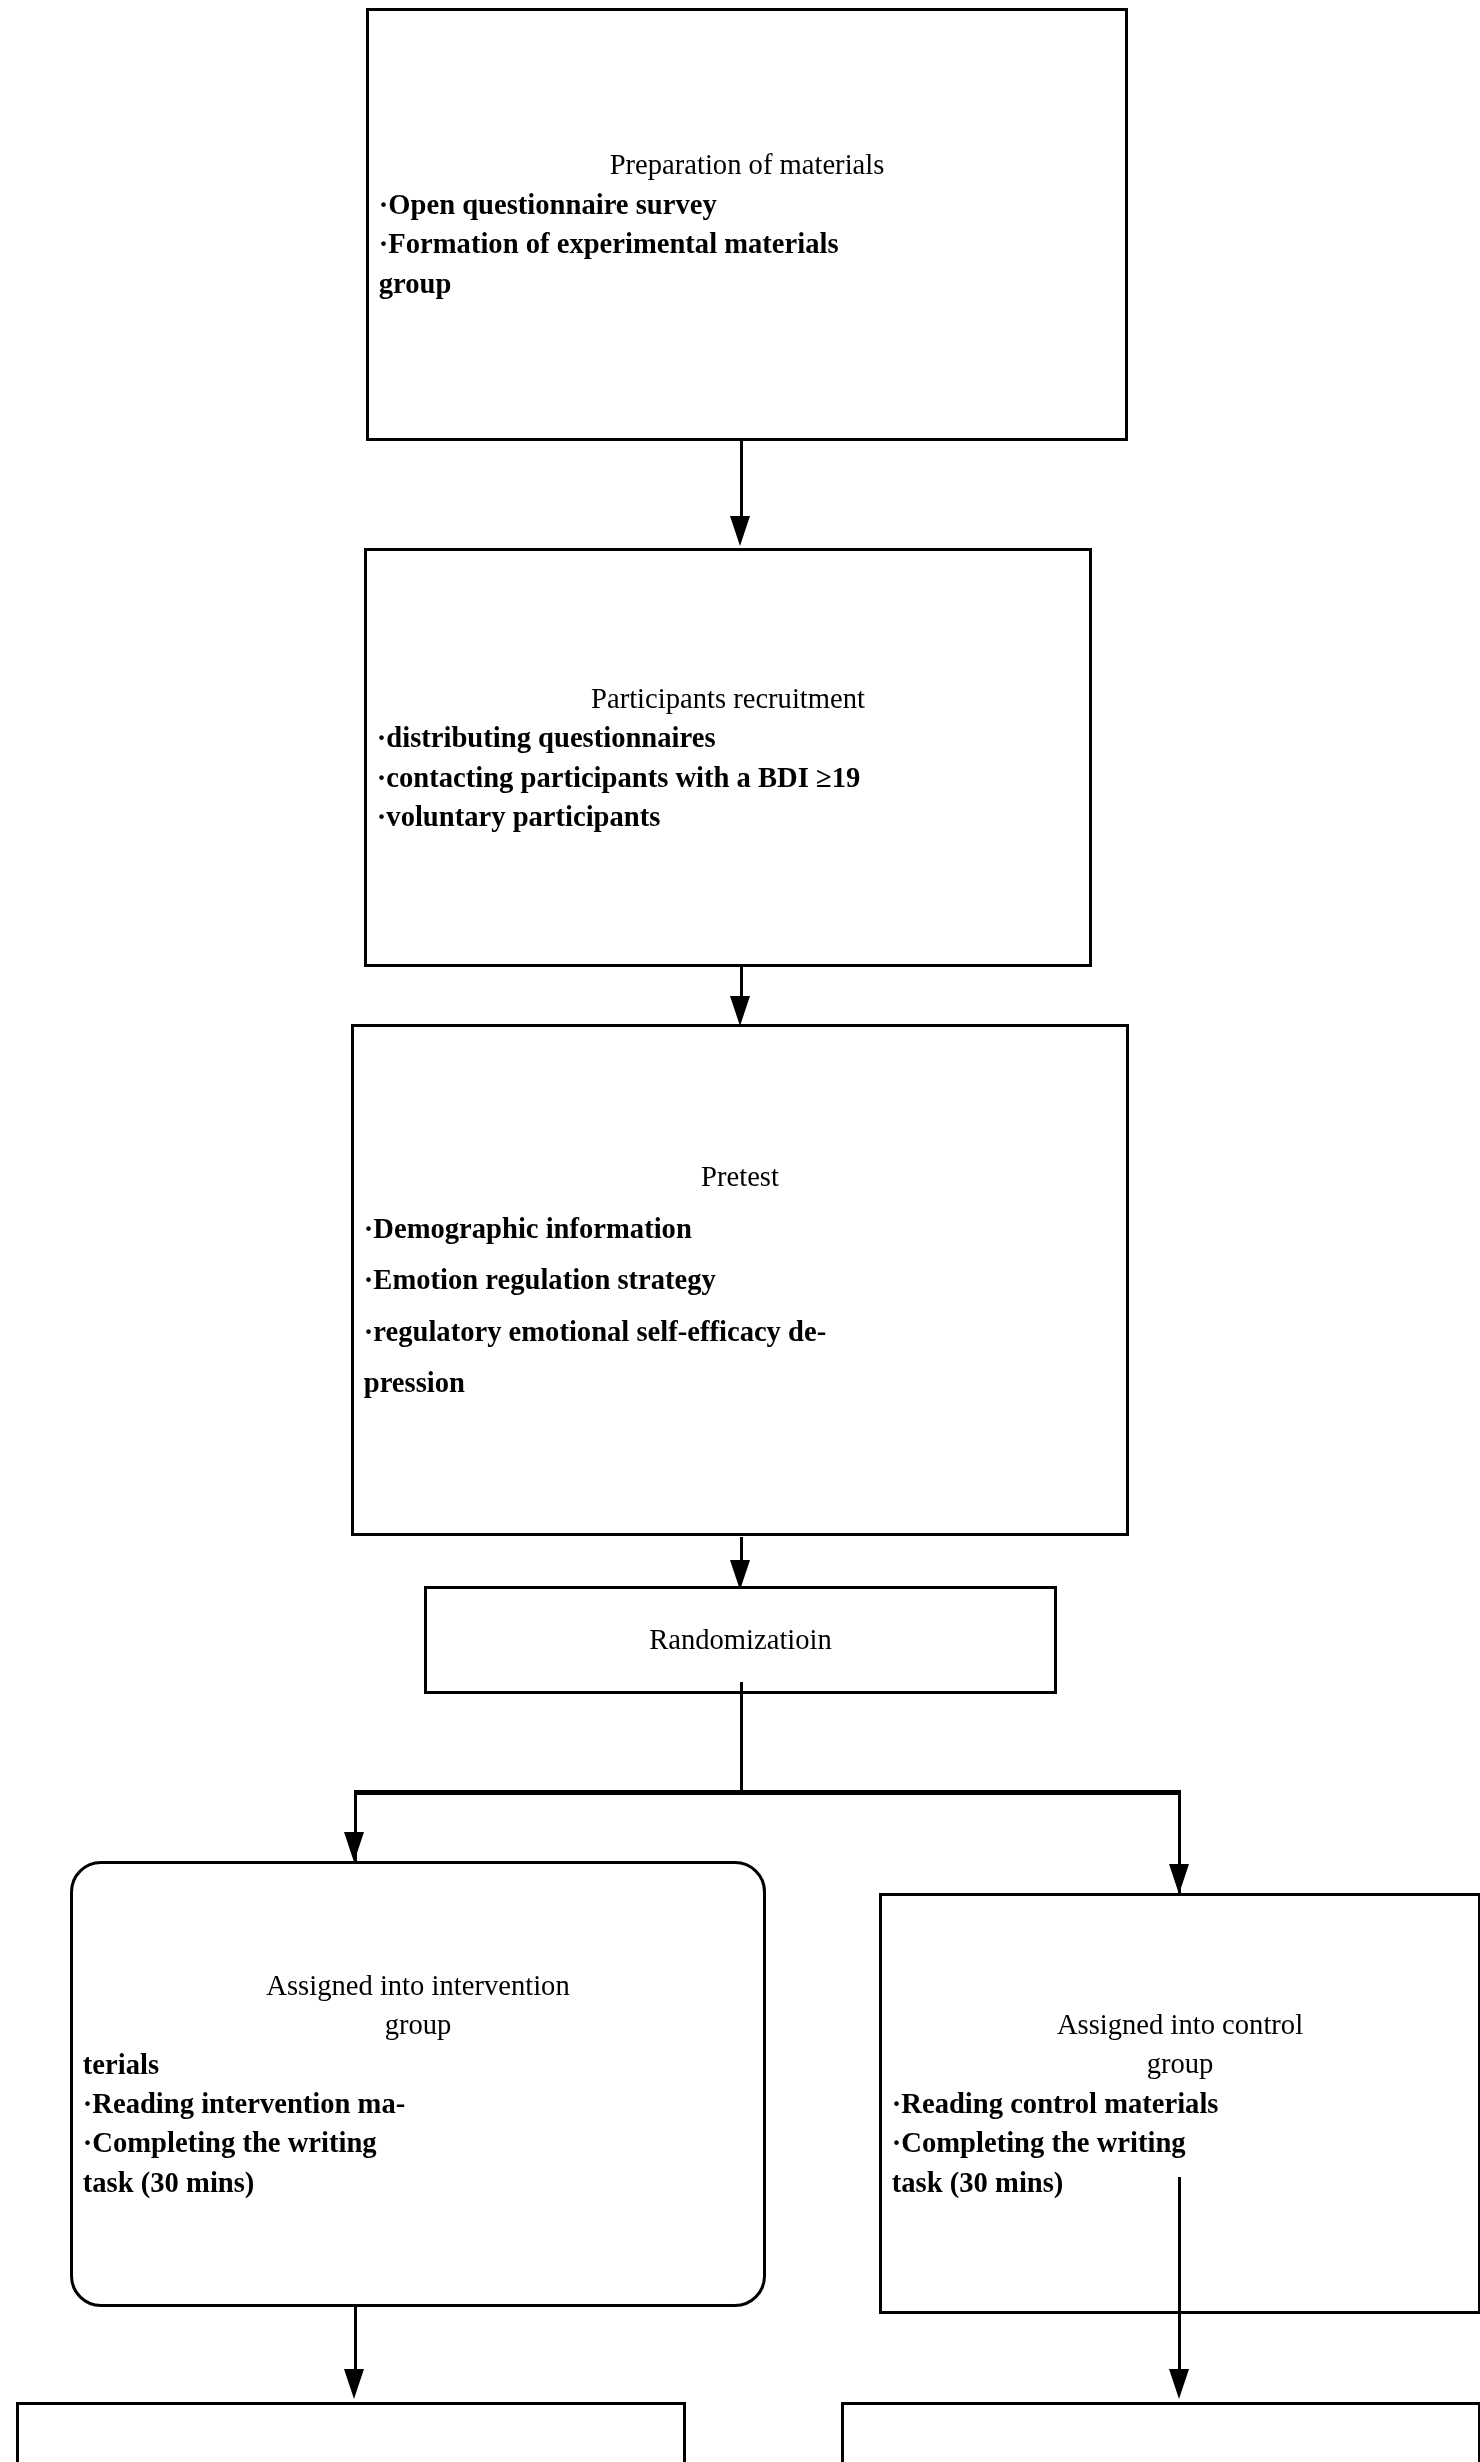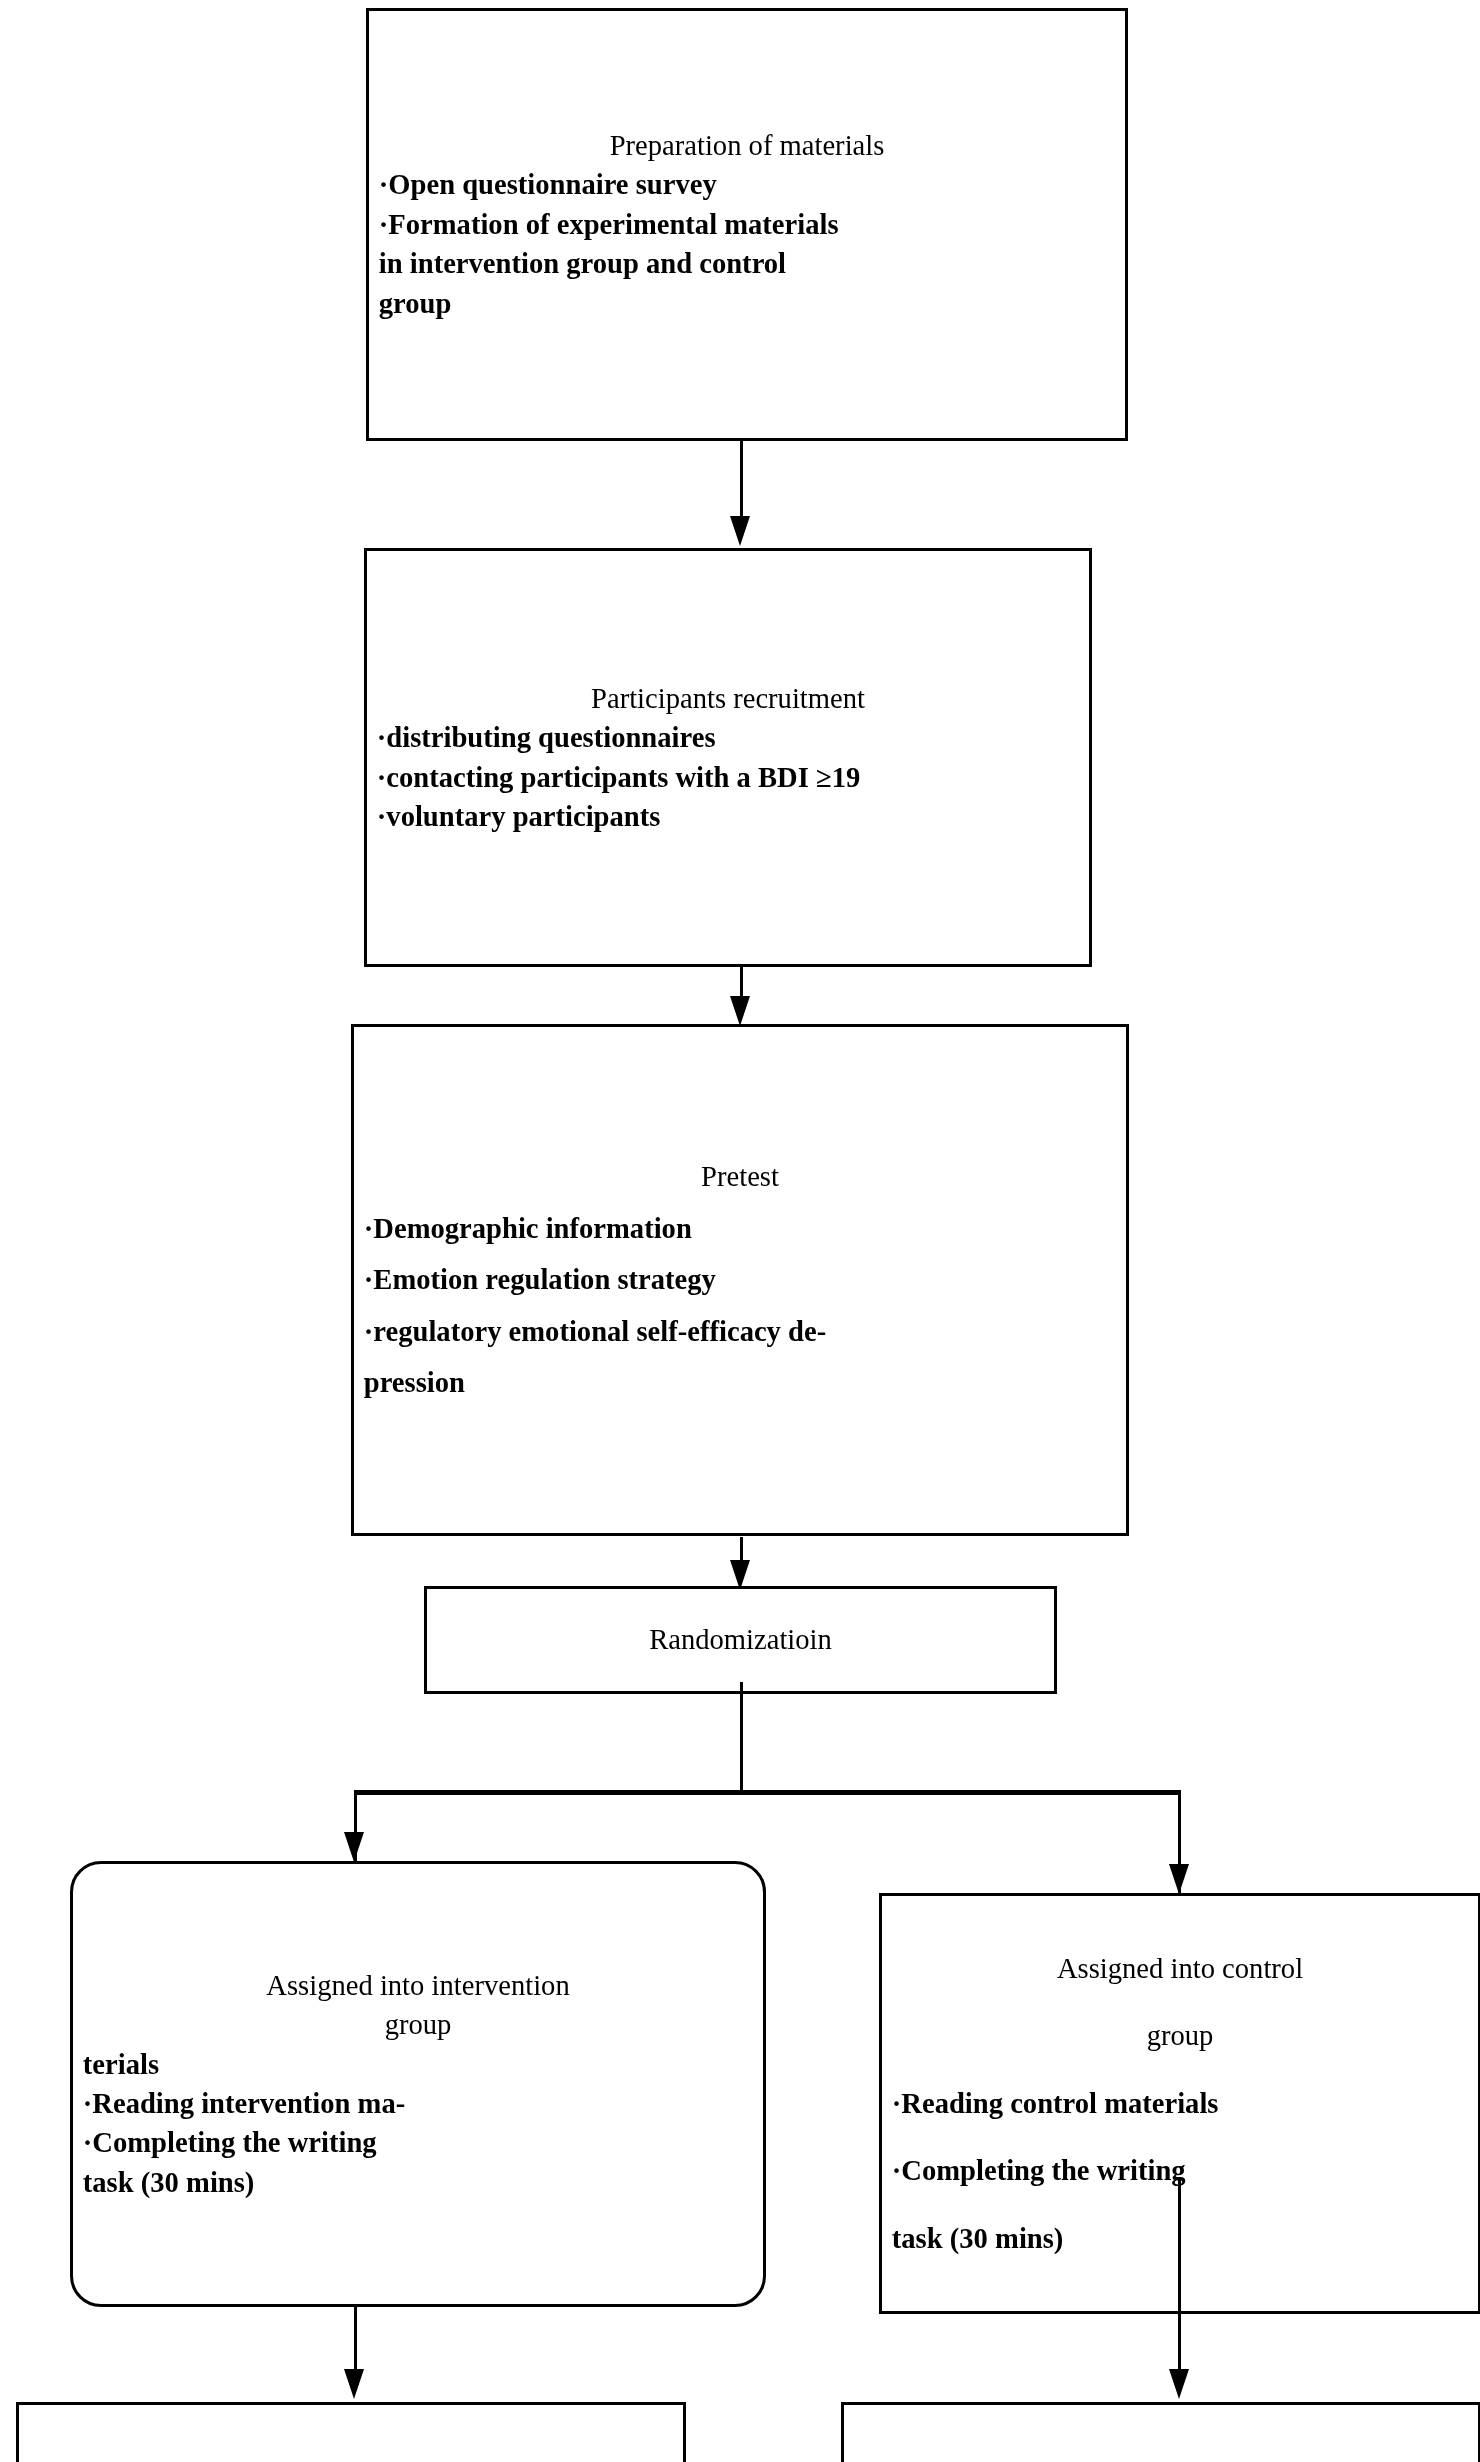--- a/index.html
+++ b/index.html
@@ -59,21 +59,20 @@
 </style>
 </head>
 <body>
 
 <div id="canvas">
 
   <div class="node" style="left:366px; top:7.9px; width:762px; height:433px;">
     <div class="line center">Preparation of materials</div>
     <div class="line left">·Open questionnaire survey</div>
     <div class="line left">·Formation of experimental materials</div>
-    <div class="line left">in intervention group and control</div>
     <div class="line left">group</div>
   </div>
 
   <div class="connector vline" style="left:740px; top:441px; height:79px;"></div>
   <div class="arrowhead" style="left:730px; top:516px;"></div>
 
   <div class="node" style="left:364px; top:548px; width:728px; height:419px;">
     <div class="line center">Participants recruitment</div>
     <div class="line left">·distributing questionnaires</div>
     <div class="line left">·contacting participants with a BDI ≥19</div>
@@ -107,21 +106,21 @@
 
   <div class="node" style="left:70px; top:1861px; width:696px; height:446px;border-radius:31px;">
     <div class="line center">Assigned into intervention</div>
     <div class="line center">group</div>
     <div class="line left">terials</div>
     <div class="line left">·Reading intervention ma-</div>
     <div class="line left">·Completing the writing</div>
     <div class="line left">task (30 mins)</div>
   </div>
 
-  <div class="node" style="left:879px; top:1893px; width:602px; height:421px;gap:28px;">
+  <div class="node" style="left:879px; top:1893px; width:602px; height:421px;">
     <div class="line center">Assigned into control</div>
     <div class="line center">group</div>
     <div class="line left">·Reading control materials</div>
     <div class="line left">·Completing the writing</div>
     <div class="line left">task (30 mins)</div>
   </div>
 
   <div class="connector vline" style="left:354px; top:2306px; height:66px;"></div>
   <div class="arrowhead" style="left:344px; top:2369px;"></div>
 

